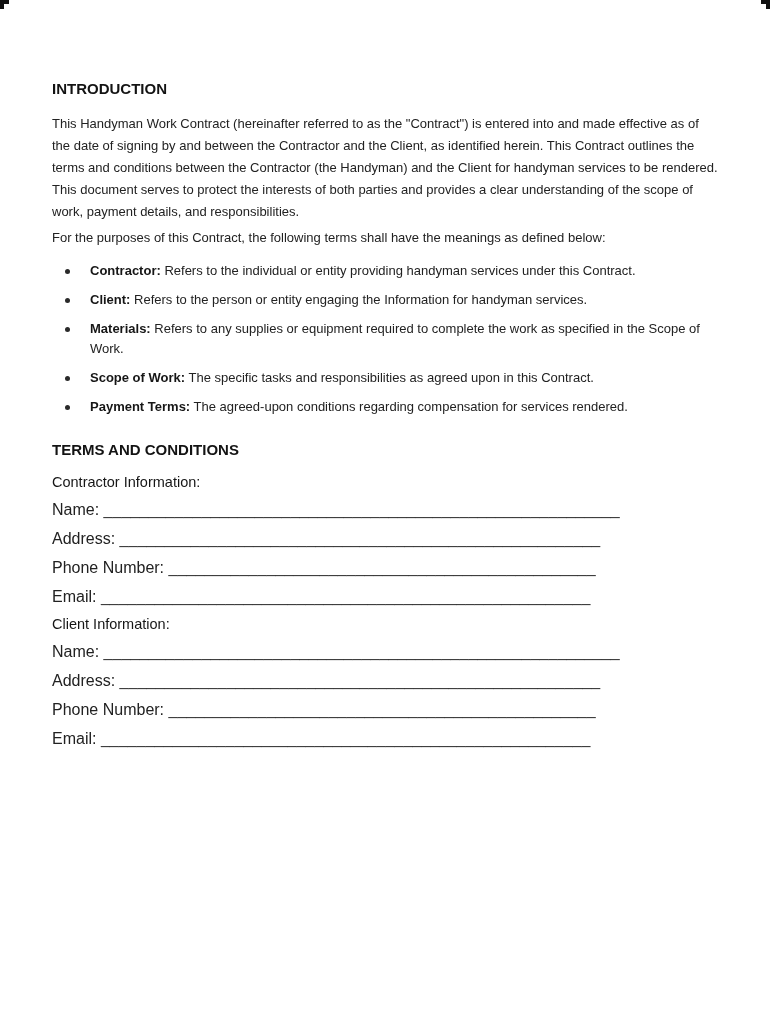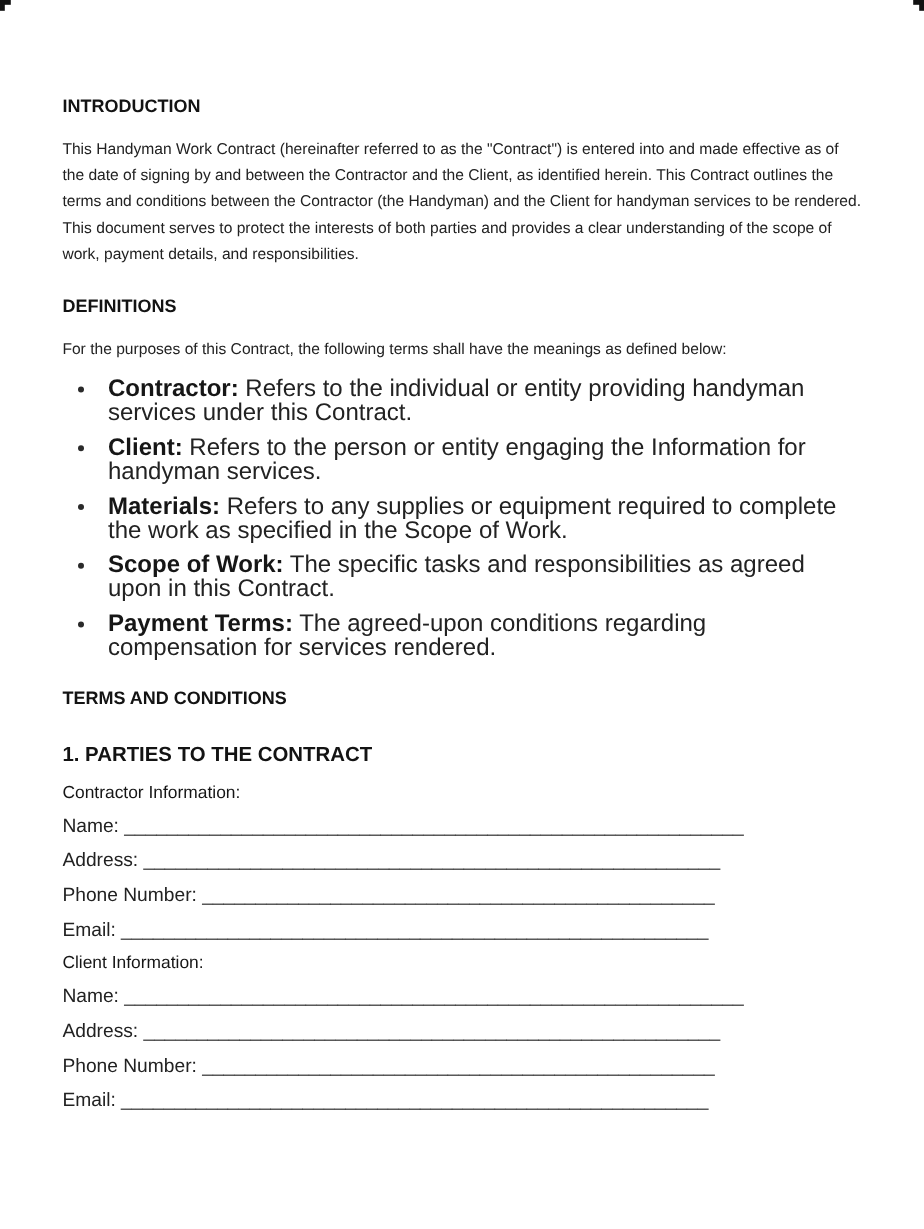--- a/index.html
+++ b/index.html
@@ -39,21 +39,21 @@
     color: #222222;
     margin: 0 0 4px 0;
   }
   ul.def-list {
     list-style: none;
     margin: 12px 0 4px 0;
   }
   li.def-item {
     position: relative;
     padding-left: 38px;
-    font-size: 20px;
+    font-size: 13px;
     line-height: 20px;
     color: #222222;
     margin-bottom: 9px;
   }
   .bullet-dot {
     position: absolute;
     left: 13px;
     top: 8px;
     width: 5px;
     height: 5px;
@@ -91,21 +91,20 @@
 
 <div class="crop-mark tl"></div>
 <div class="crop-mark tr"></div>
 
 <div class="page">
 
 
   <h2 class="section-heading">INTRODUCTION</h2>
   <p class="body-text">This Handyman Work Contract (hereinafter referred to as the "Contract") is entered into and made effective as of the date of signing by and between the Contractor and the Client, as identified herein. This Contract outlines the terms and conditions between the Contractor (the Handyman) and the Client for handyman services to be rendered. This document serves to protect the interests of both parties and provides a clear understanding of the scope of work, payment details, and responsibilities.</p>
 
-  <h2 class="section-heading">DEFINITIONS</h2>
   <p class="body-text">For the purposes of this Contract, the following terms shall have the meanings as defined below:</p>
 
   <ul class="def-list">
     <li class="def-item">
       <span class="bullet-dot"></span>
       <span class="term">Contractor:</span>
       <span>Refers to the individual or entity providing handyman services under this Contract.</span>
     </li>
     <li class="def-item">
       <span class="bullet-dot"></span>
@@ -124,21 +123,20 @@
     </li>
     <li class="def-item">
       <span class="bullet-dot"></span>
       <span class="term">Payment Terms:</span>
       <span>The agreed-upon conditions regarding compensation for services rendered.</span>
     </li>
   </ul>
 
   <h2 class="section-heading">TERMS AND CONDITIONS</h2>
 
-  <h3 class="sub-heading">1. PARTIES TO THE CONTRACT</h3>
 
   <h4 class="info-heading">Contractor Information:</h4>
 
   <div class="field-row">
     <span class="field-label">Name:</span>
     <span class="field-line">__________________________________________________________</span>
   </div>
   <div class="field-row">
     <span class="field-label">Address:</span>
     <span class="field-line">______________________________________________________</span>

